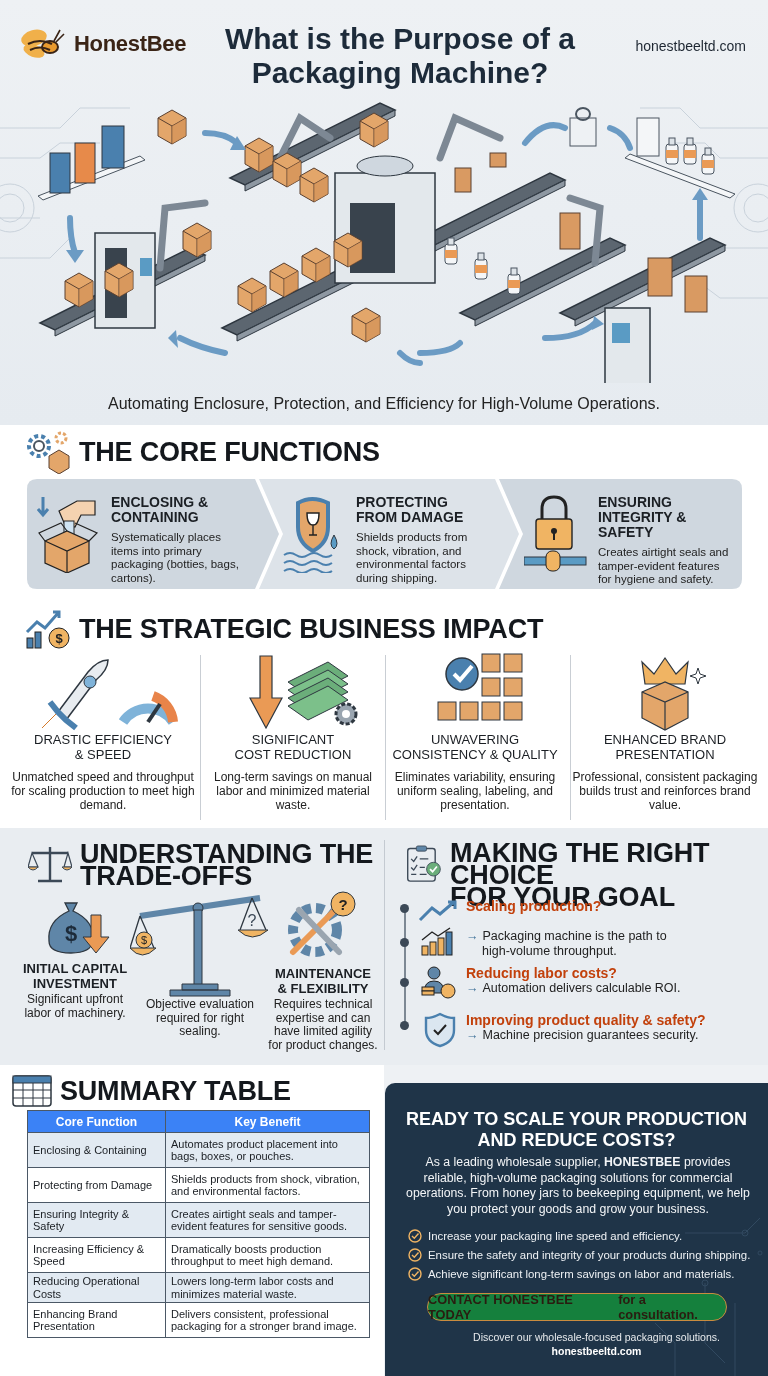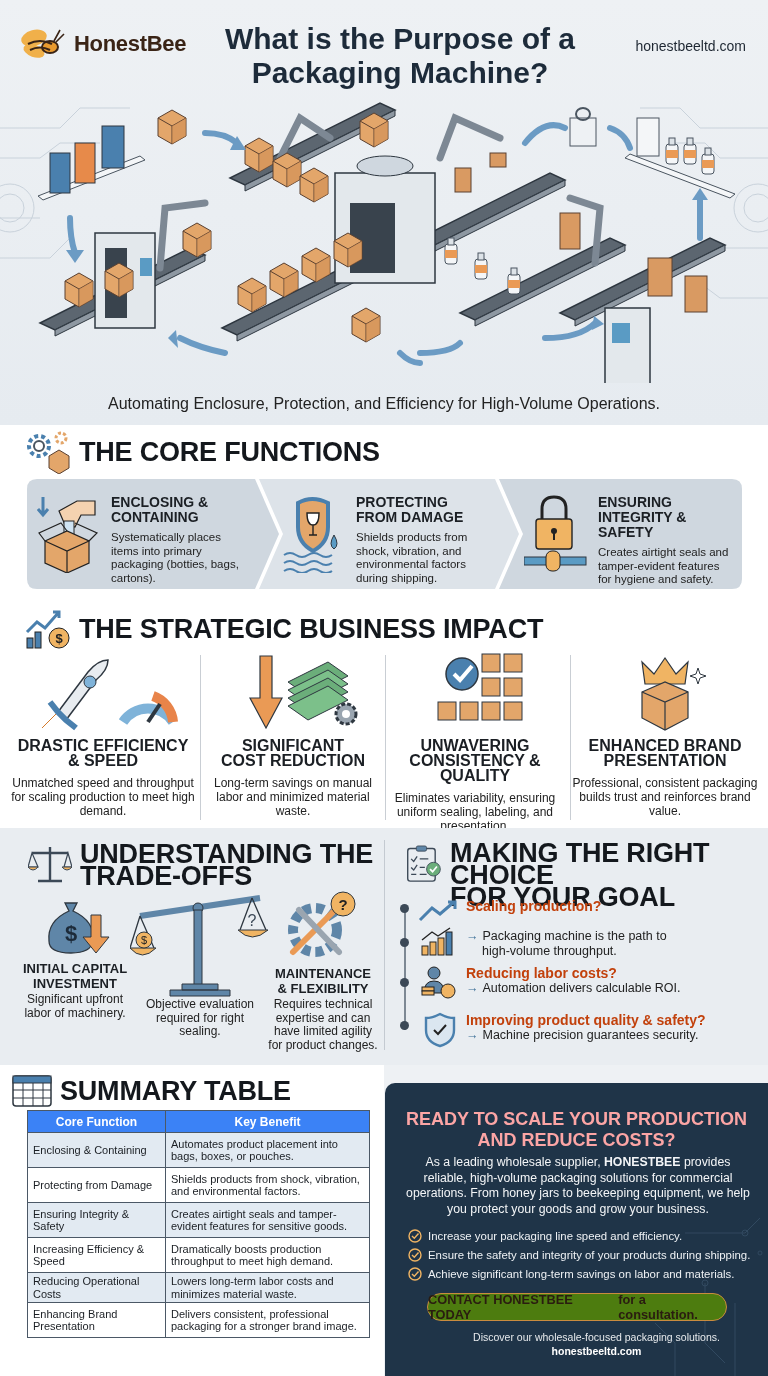--- a/index.html
+++ b/index.html
@@ -26,21 +26,21 @@
   .core-strip { position: absolute; left: 27px; top: 54px; width: 715px; height: 110px; }
   .core-card { position: absolute; top: 0; height: 110px; display: flex; gap: 8px; padding: 14px 10px 0 10px; }
   .core-card .ic { width: 66px; height: 80px; flex: none; }
   .core-card .t { font-size: 14px; font-weight: 700; line-height: 15px; color: #1b1f24; margin-top: 2px; text-transform: uppercase; }
   .core-card .d { font-size: 11.5px; line-height: 13.5px; color: #222; margin-top: 6px; }
 
   
   .impact { position: absolute; left: 0; top: 605px; width: 768px; height: 223px; background: #fff; }
   .imp-col { position: absolute; top: 47px; width: 186px; height: 170px; text-align: center; }
   .imp-col .ic { display: block; margin: 0 auto; width: 150px; height: 80px; }
-  .imp-col .t { font-size: 16px; font-weight: 700; line-height: 15px; margin-top: 6px; color: #1b1f24; }
+  .imp-col .t { font-size: 13px; font-weight: 400; line-height: 15px; color: #1b1f24; }
   .imp-col .d { font-size: 12px; line-height: 14px; margin-top: 8px; color: #222; }
   .vdiv { position: absolute; top: 50px; width: 1px; height: 165px; background: #c9ced4; }
 
   
   .mid { position: absolute; left: 0; top: 828px; width: 768px; height: 237px; background: #e9edf1; }
   .mid-div { position: absolute; left: 384px; top: 12px; width: 1px; height: 210px; background: #c4cad1; }
   .to-item { position: absolute; text-align: center; }
   .to-item .t { font-size: 13px; font-weight: 700; line-height: 15px; color: #1b1f24; }
   .to-item .d { font-size: 12px; line-height: 13.5px; color: #222; margin-top: 2px; }
 
@@ -56,28 +56,28 @@
   table.sum { position: absolute; left: 27px; top: 45px; width: 343px; border-collapse: collapse; font-size: 11px; }
   table.sum th { background: #3b82f6; color: #fff; font-weight: 700; font-size: 12px; height: 22px; border: 1px solid #4b5866; }
   table.sum td { border: 1px solid #4b5866; padding: 2px 5px; line-height: 12.5px; color: #1b1f24; vertical-align: middle; }
   table.sum tr.alt td { background: #e2eaf2; }
   table.sum td:first-child { width: 138px; }
 
   
   .cta { position: absolute; left: 385px; top: 1083px; width: 383px; height: 293px; background: #1f3448;
          border-radius: 10px 0 0 0; overflow: hidden; }
   .cta-bg { position: absolute; inset: 0; }
-  .cta-title { position: absolute; left: 0; top: 26px; width: 383px; text-align: center; color: #fca5a5;
+  .cta-title { position: absolute; left: 0; top: 26px; width: 383px; text-align: center; color: #ffffff;
                font-size: 18px; font-weight: 700; line-height: 21px; }
   .cta-body { position: absolute; left: 18px; top: 72px; width: 350px; text-align: center; color: #f3f5f7; font-size: 12.3px; line-height: 15.5px; }
   .cta-body b { font-weight: 700; }
   .cta-list { position: absolute; left: 23px; top: 143px; width: 350px; }
   .cta-li { display: flex; align-items: center; gap: 6px; color: #eef1f4; font-size: 11.4px; height: 19px; }
   .cta-li svg { width: 14px; height: 14px; flex: none; }
-  .cta-btn { position: absolute; left: 42px; top: 210px; width: 300px; height: 28px; border-radius: 14px; background: #4d7c0f;
+  .cta-btn { position: absolute; left: 42px; top: 210px; width: 300px; height: 28px; border-radius: 14px; background: #15803d;
              color: #2a1c10; font-size: 12.8px; font-weight: 700; display: flex; align-items: center; justify-content: center; border: 1px solid #c98b3f; }
   .cta-btn .light { font-weight: 700; margin-left: 4px; }
   .cta-foot { position: absolute; left: 0; top: 247px; width: 423px; text-align: center; color: #e6e9ec; font-size: 10.5px; line-height: 14px; }
   .cta-foot .u { font-weight: 700; color: #fff; }
 </style>
 </head>
 <body>
 
 <div class="hero">
   <div class="logo">

